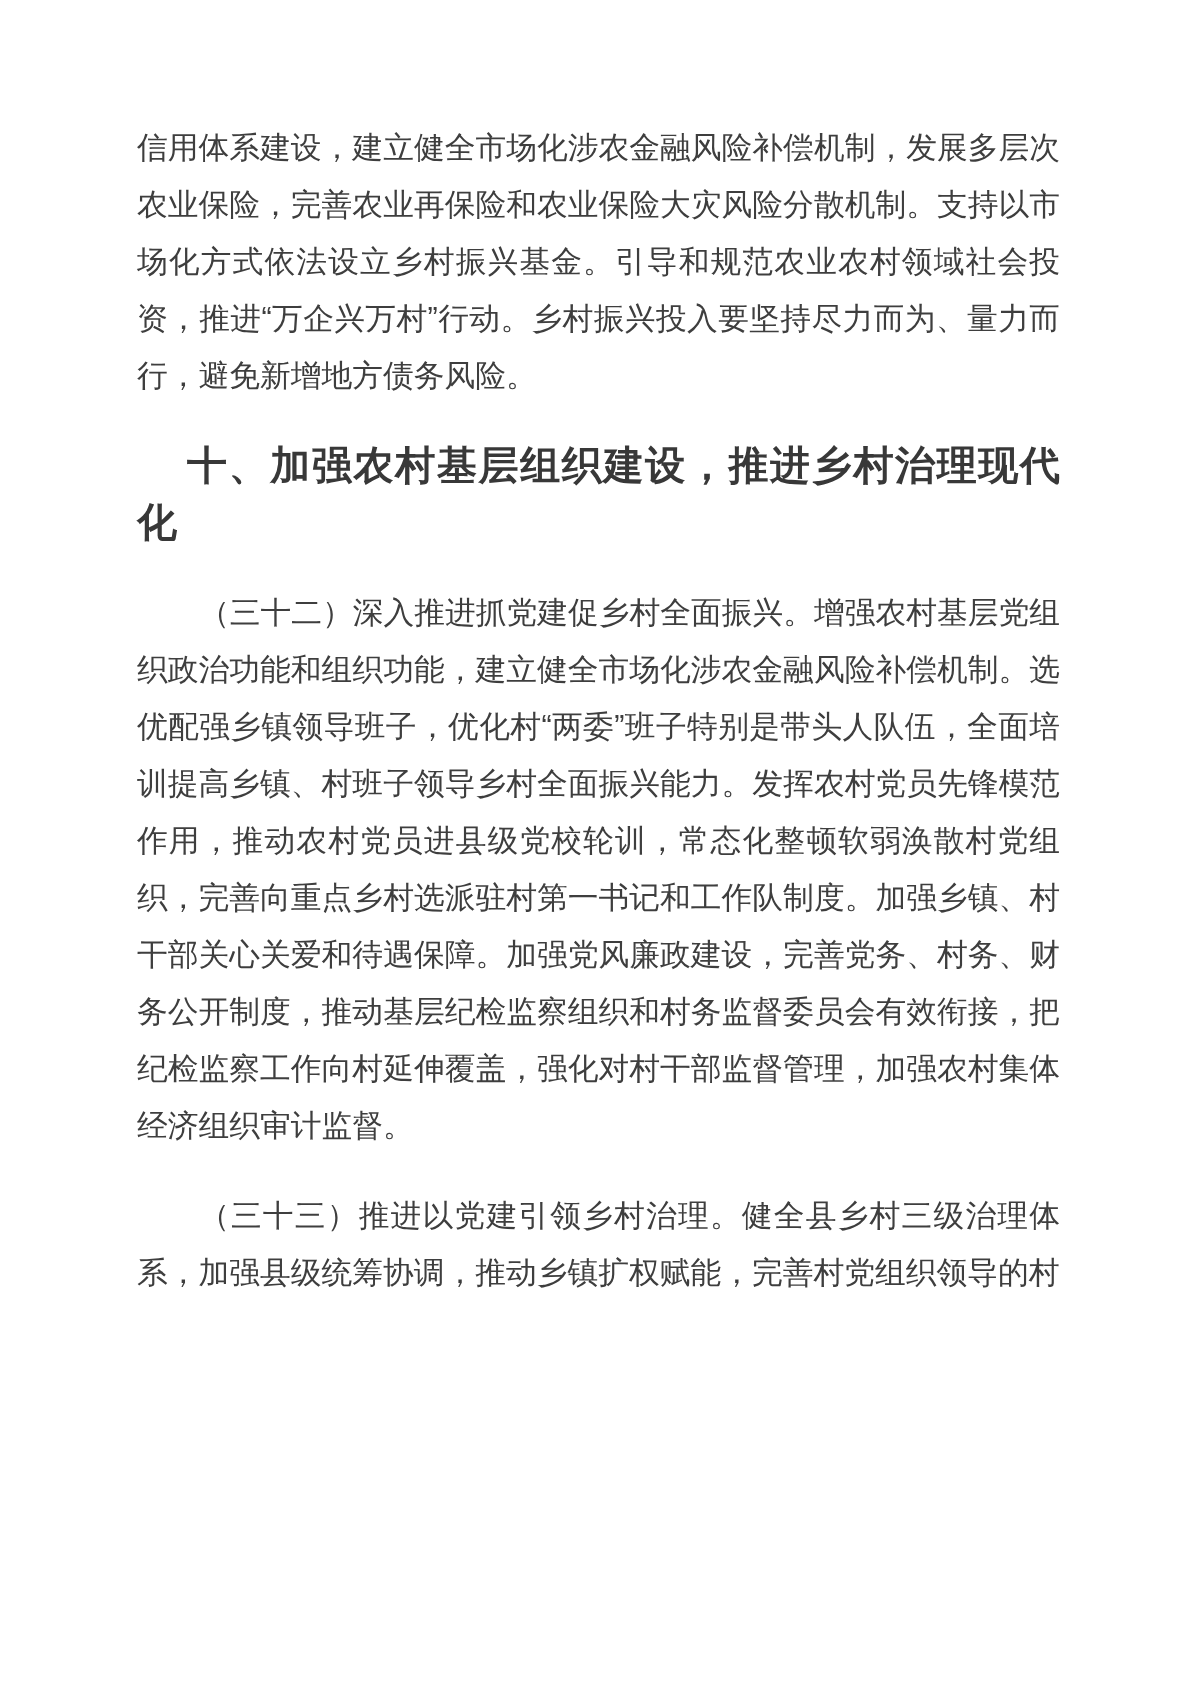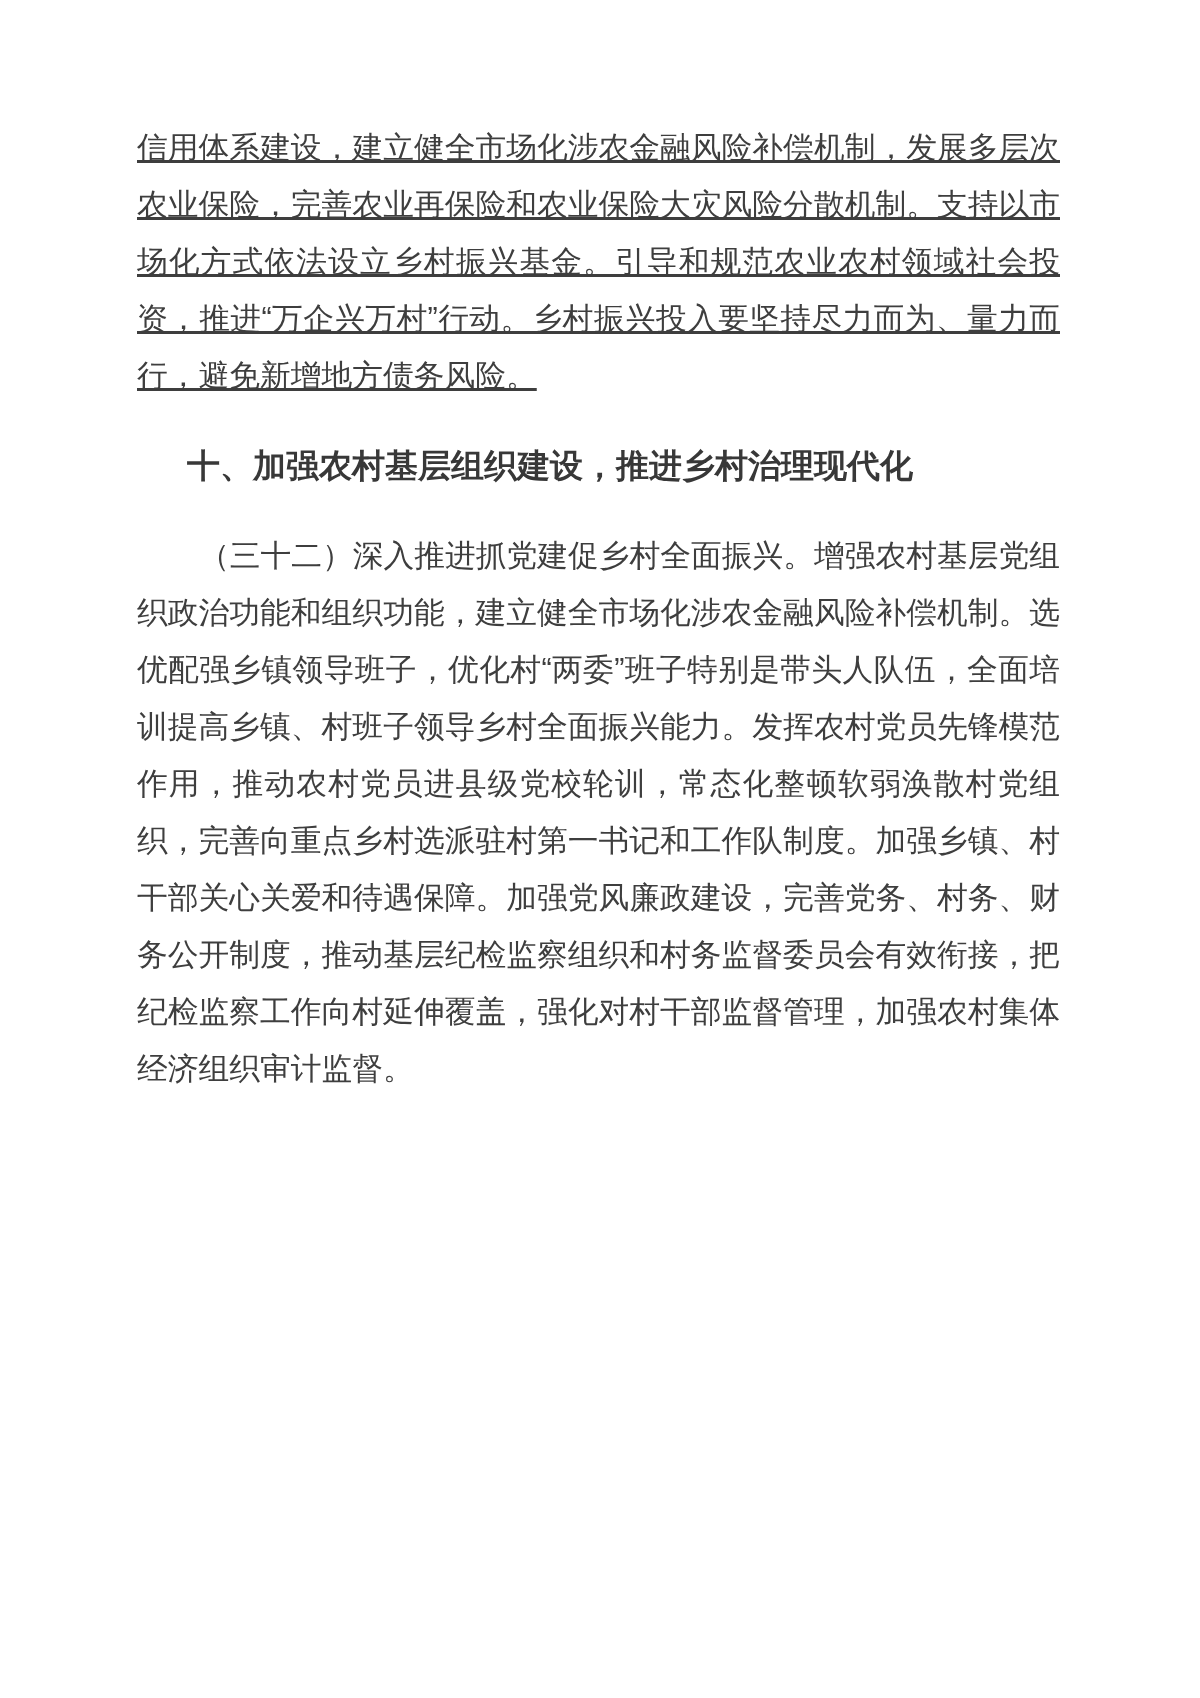--- a/index.html
+++ b/index.html
@@ -29,39 +29,39 @@
     text-justify: inter-ideograph;
     word-break: normal;
   }
   .para {
     margin: 0 0 33px 0;
     padding: 0;
     text-indent: 62px; 
   }
   .para.no-indent {
     text-indent: 0; 
-    text-decoration: underline;
   }
   .heading {
     margin: 0 0 33px 0;
     padding: 0;
-    font-size: 33px;
+    font-size: 40px;
     line-height: 57px;
     font-weight: 700;
     color: #383838;
     text-indent: 50px; 
     text-align: justify;
   }
 </style>
 </head>
 <body>
 
 <div class="page">
   <div class="doc">
     <p class="para no-indent">信用体系建设，建立健全市场化涉农金融风险补偿机制，发展多层次农业保险，完善农业再保险和农业保险大灾风险分散机制。支持以市场化方式依法设立乡村振兴基金。引导和规范农业农村领域社会投资，推进“万企兴万村”行动。乡村振兴投入要坚持尽力而为、量力而行，避免新增地方债务风险。</p>
 
 
     <h2 class="heading">十、加强农村基层组织建设，推进乡村治理现代化</h2>
 
     <p class="para">（三十二）深入推进抓党建促乡村全面振兴。增强农村基层党组织政治功能和组织功能，建立健全市场化涉农金融风险补偿机制。选优配强乡镇领导班子，优化村“两委”班子特别是带头人队伍，全面培训提高乡镇、村班子领导乡村全面振兴能力。发挥农村党员先锋模范作用，推动农村党员进县级党校轮训，常态化整顿软弱涣散村党组织，完善向重点乡村选派驻村第一书记和工作队制度。加强乡镇、村干部关心关爱和待遇保障。加强党风廉政建设，完善党务、村务、财务公开制度，推动基层纪检监察组织和村务监督委员会有效衔接，把纪检监察工作向村延伸覆盖，强化对村干部监督管理，加强农村集体经济组织审计监督。</p>
 
+    <p class="para">（三十三）推进以党建引领乡村治理。健全县乡村三级治理体系，加强县级统筹协调，推动乡镇扩权赋能，完善村党组织领导的村</p>
   </div>
 </div>
 
 </body></html>

